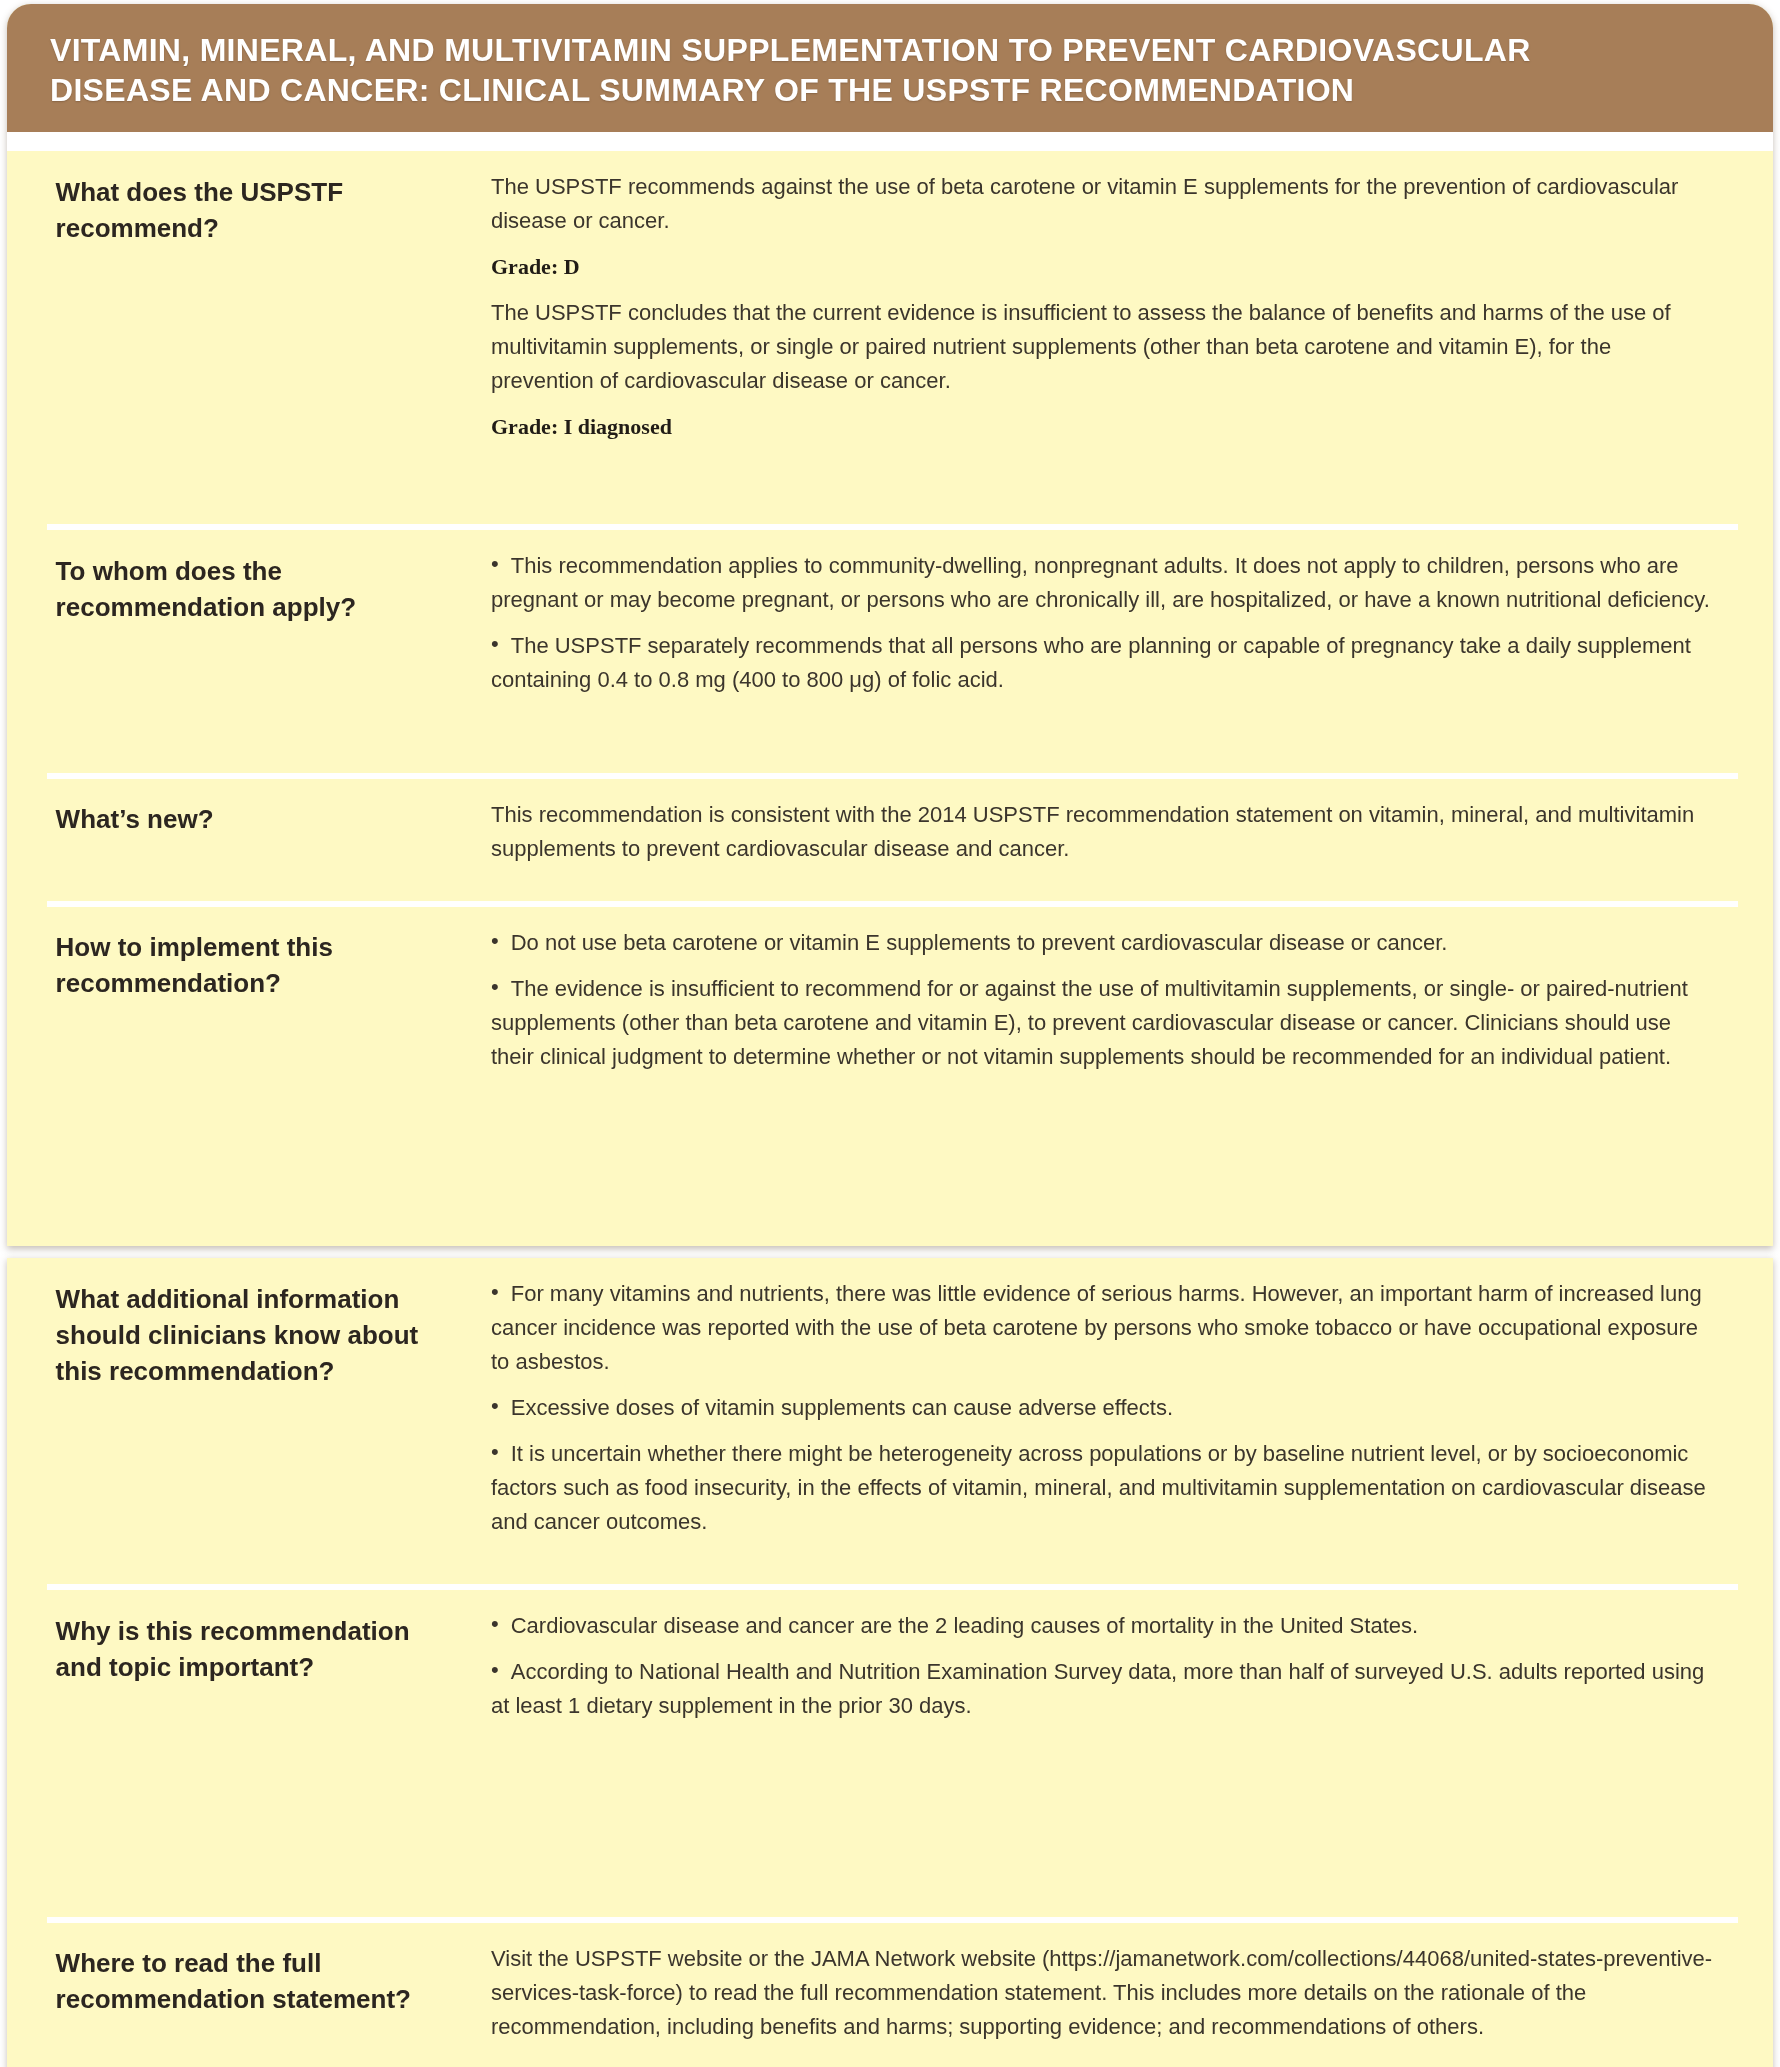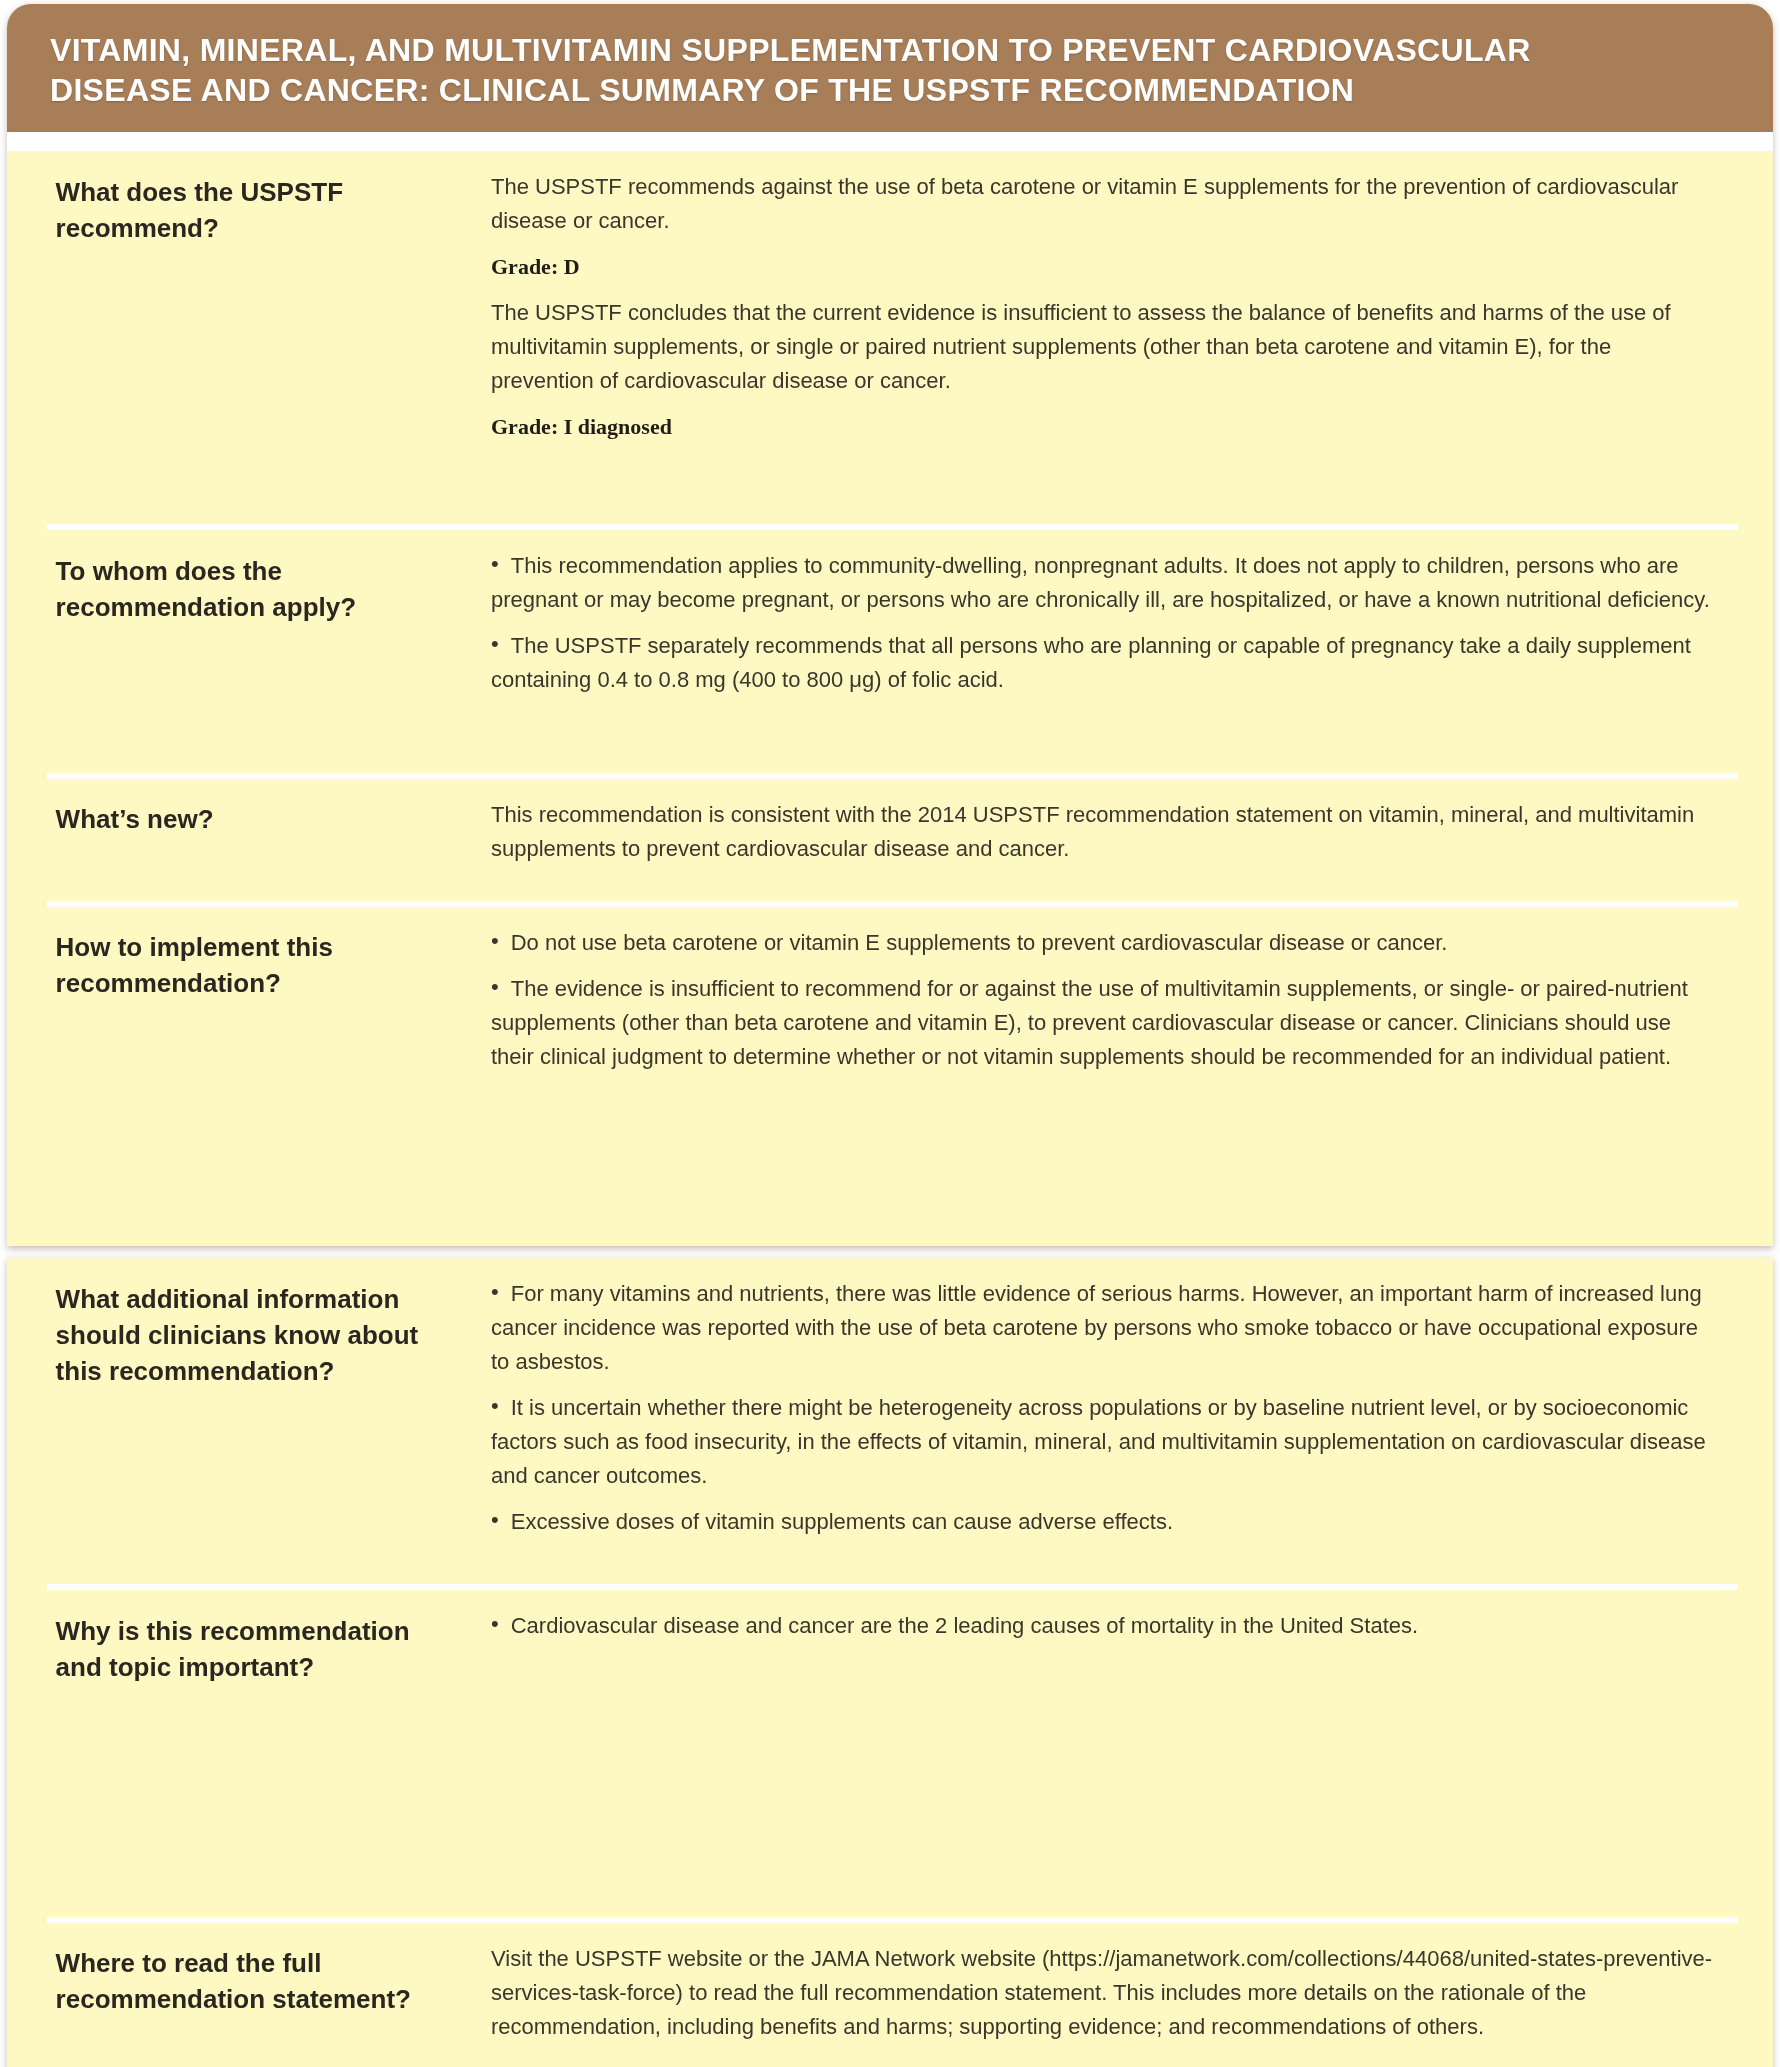--- a/index.html
+++ b/index.html
@@ -139,28 +139,29 @@
         </div>
       </div>
   </div>
 
   <div class="card card-bottom">
     <div class="rows" id="rows-2">
         <div class="qa-row">
           <div class="question-cell">What additional information should clinicians know about this recommendation?</div>
           <div class="answer-cell">
             <p class="bullet"><span class="bullet-dot">•</span>For many vitamins and nutrients, there was little evidence of serious harms. However, an important harm of increased lung cancer incidence was reported with the use of beta carotene by persons who smoke tobacco or have occupational exposure to asbestos.</p>
+            <p class="bullet"><span class="bullet-dot">•</span>Excessive doses of vitamin supplements can cause adverse effects.</p>
             <p class="bullet"><span class="bullet-dot">•</span>It is uncertain whether there might be heterogeneity across populations or by baseline nutrient level, or by socioeconomic factors such as food insecurity, in the effects of vitamin, mineral, and multivitamin supplementation on cardiovascular disease and cancer outcomes.</p>
-            <p class="bullet"><span class="bullet-dot">•</span>Excessive doses of vitamin supplements can cause adverse effects.</p>
           </div>
         </div>
         <div class="qa-row">
           <div class="question-cell">Why is this recommendation and topic important?</div>
           <div class="answer-cell">
             <p class="bullet"><span class="bullet-dot">•</span>Cardiovascular disease and cancer are the 2 leading causes of mortality in the United States.</p>
+            <p class="bullet"><span class="bullet-dot">•</span>According to National Health and Nutrition Examination Survey data, more than half of surveyed U.S. adults reported using at least 1 dietary supplement in the prior 30 days.</p>
           </div>
         </div>
         <div class="qa-row">
           <div class="question-cell">Where to read the full recommendation statement?</div>
           <div class="answer-cell">
             <p class="para">Visit the USPSTF website or the JAMA Network website (https://jamanetwork.com/collections/44068/united-states-preventive-services-task-force) to read the full recommendation statement. This includes more details on the rationale of the recommendation, including benefits and harms; supporting evidence; and recommendations of others.</p>
           </div>
         </div>
       </div>
 

